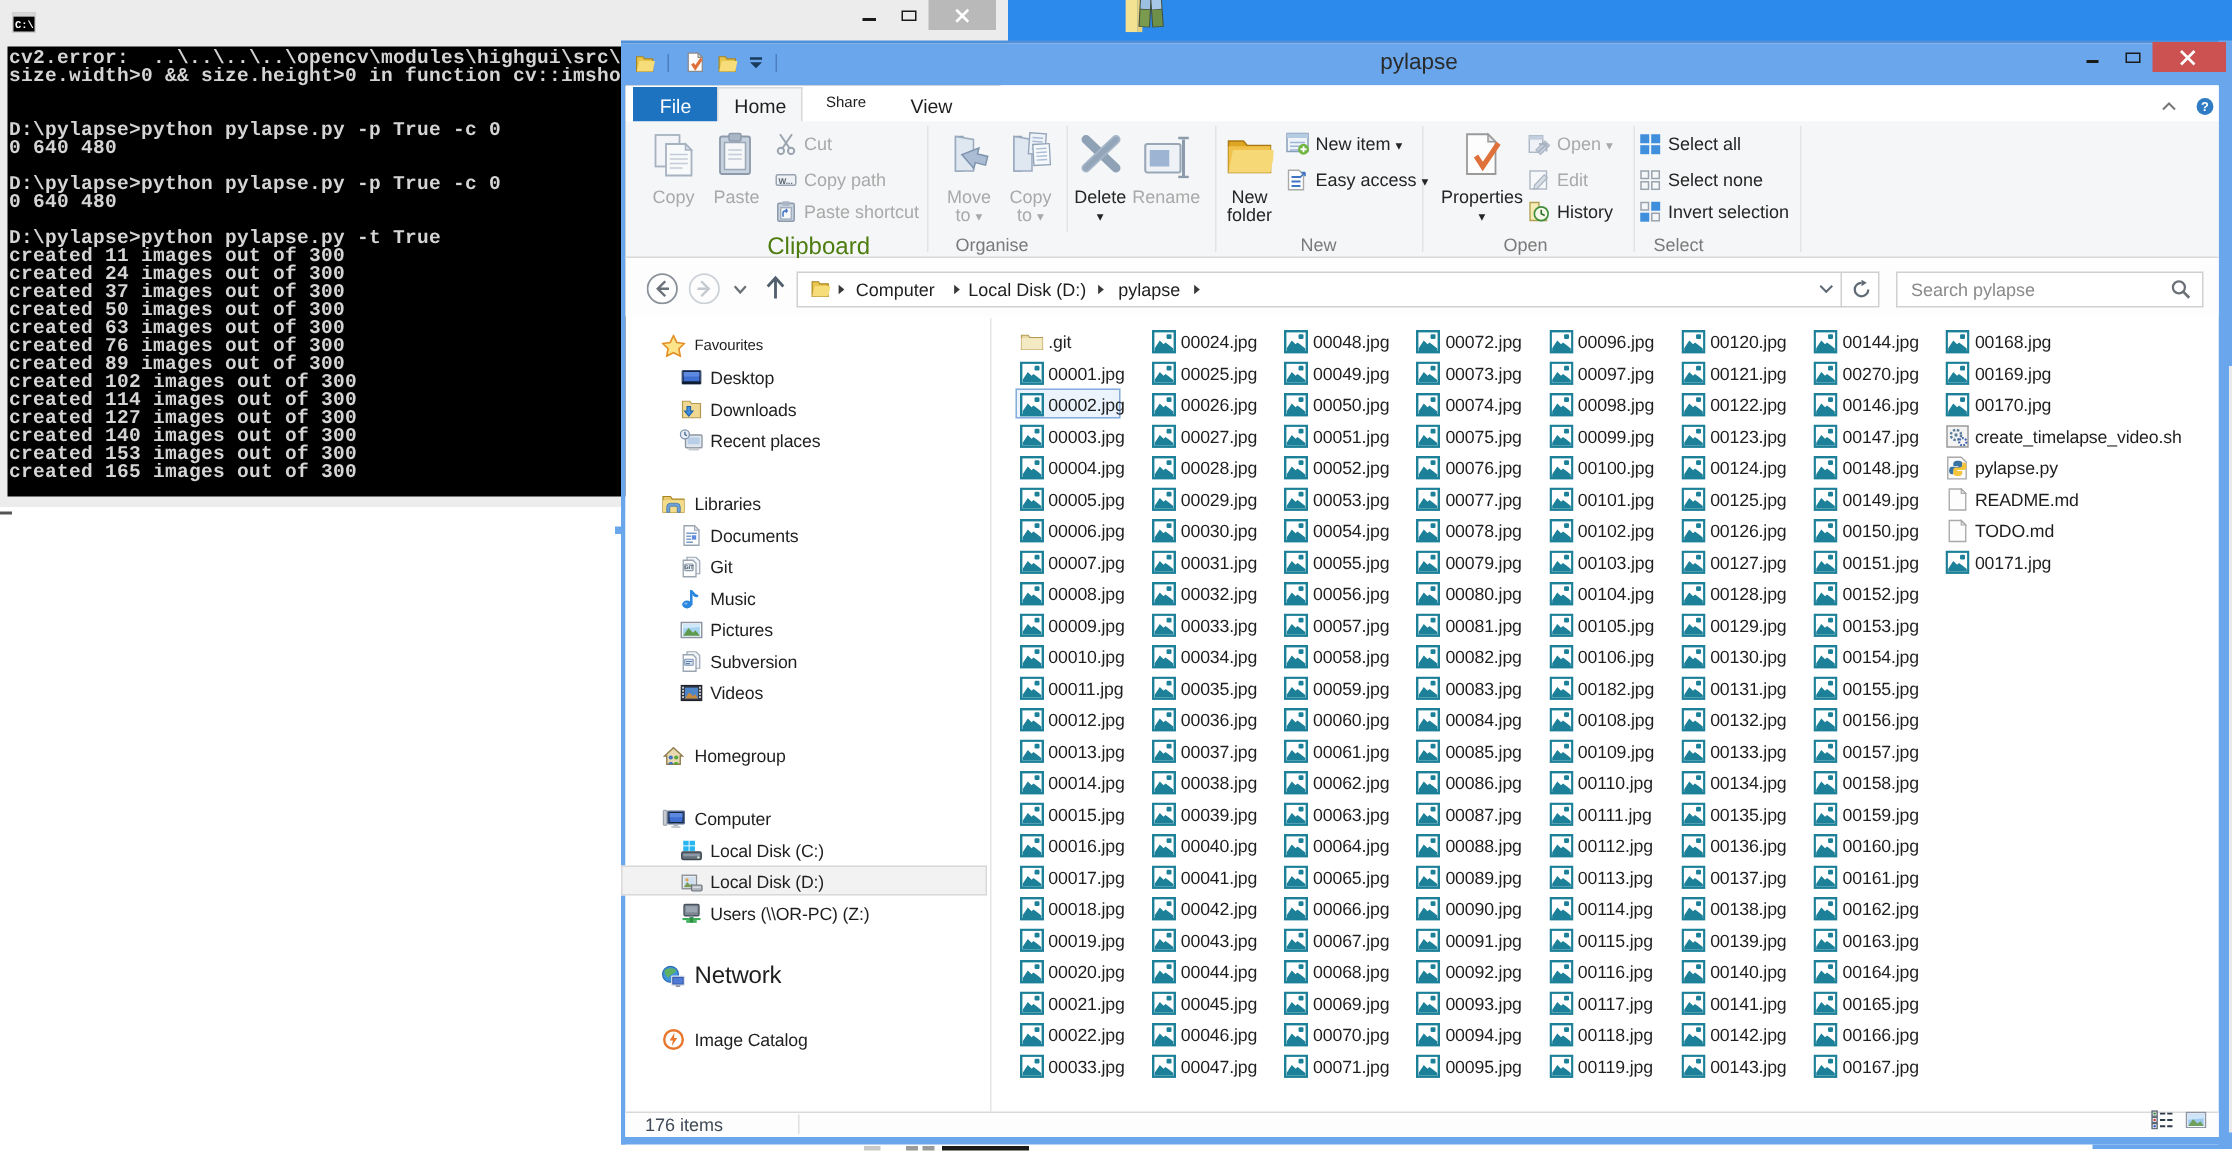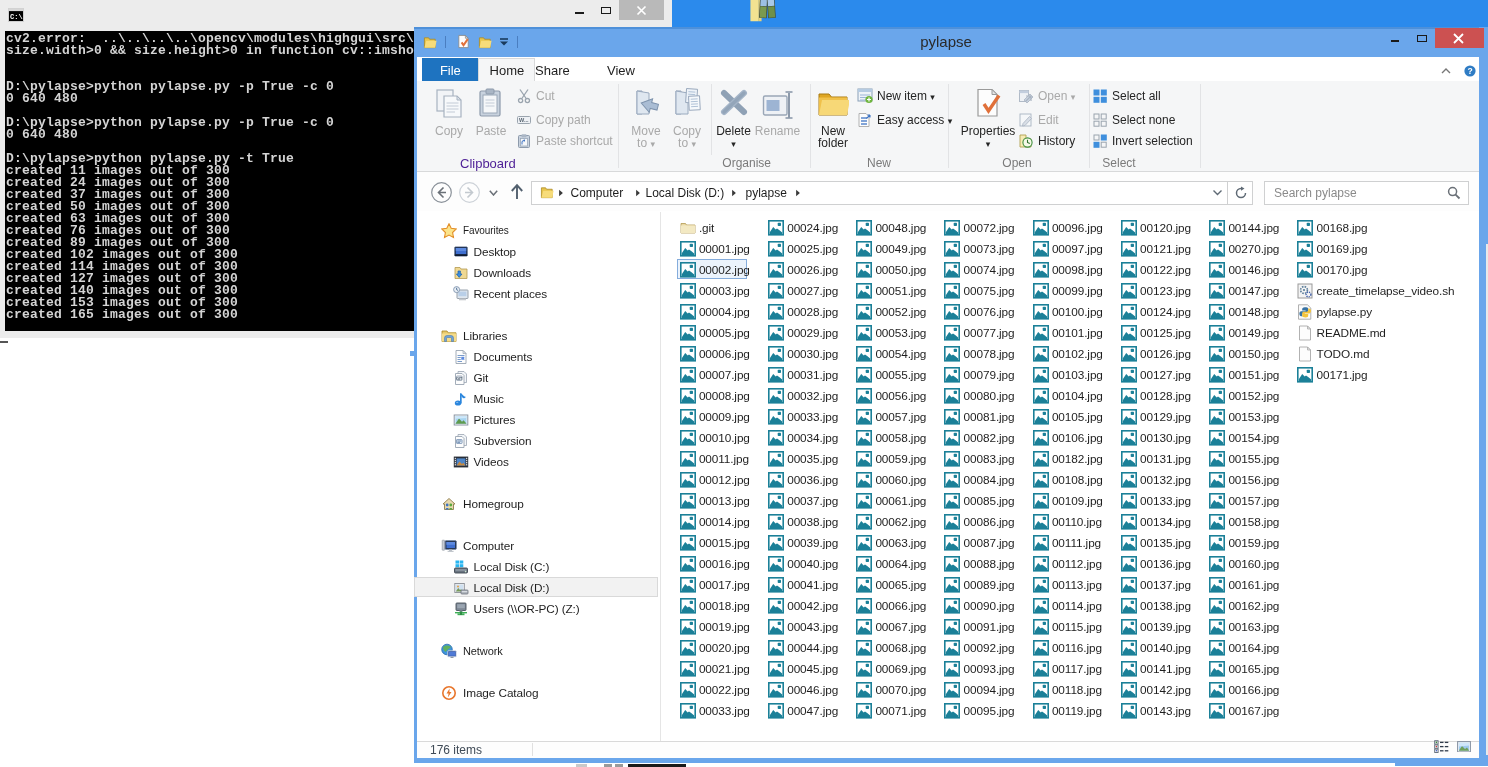--- a/index.html
+++ b/index.html
@@ -423,38 +423,38 @@
 <div class="ab" style="left:1003px;top:7.9px;width:10px;height:7px;border:1.4px solid #1a1a1a"></div>
 <div class="ab" style="left:1020.9px;top:1px;width:48.8px;height:19.6px;background:#cc5151"></div>
 <svg class="ab" style="left:1038px;top:4.5px" width="13" height="13" viewBox="0 0 13 13">
       <path d="M2 2 L11 11 M11 2 L2 11" stroke="#fff" stroke-width="1.8"></path>
     </svg>
 <div class="ab" style="left:3px;top:29.5px;width:1062px;height:24px;background:#fff"></div>
 <div class="ab" style="left:8.4px;top:30.5px;width:56px;height:23px;background:#1e73c0"></div>
 <div class="ab txt" style="left:8.4px;top:36px;width:56px;text-align:center;font-size:13px;color:#fff">File</div>
 <div class="ab" style="left:64.4px;top:30.5px;width:57px;height:23.2px;background:#f5f6f7;border:1px solid #d8d9da;border-bottom:none"></div>
 <div class="ab txt" style="left:64.4px;top:36px;width:57px;text-align:center;font-size:13px;color:#1e1e1e">Home</div>
-<div class="ab txt" style="left:121px;top:36px;width:58px;font-size:13px;color:#1e1e1e">Share</div>
+<div class="ab txt" style="left:121px;top:36px;width:58px;text-align:center;font-size:10px;color:#1e1e1e">Share</div>
 <div class="ab txt" style="left:179px;top:36px;width:56px;text-align:center;font-size:13px;color:#1e1e1e">View</div>
 <svg class="ab" style="left:1027px;top:40px" width="10" height="7" viewBox="0 0 10 7">
       <path d="M1 6 L5 2 L9 6" stroke="#777" stroke-width="1.4" fill="none"></path>
     </svg>
 <svg class="ab" style="left:1049.5px;top:38px" width="12" height="12" viewBox="0 0 12 12">
       <circle cx="6" cy="6" r="5.6" fill="#2f7cc4"></circle>
       <text x="6" y="9" font-size="8.5" text-anchor="middle" fill="#fff" font-family="Liberation Sans" font-weight="bold">?</text>
     </svg>
 <div class="ab" style="left:3px;top:53.5px;width:1062px;height:91px;background:#f5f6f7;border-bottom:1px solid #d8d9da"></div>
 <div class="ab" style="left:296.5px;top:57px;width:1px;height:71px;background:#e2e3e5"></div>
 <div class="ab" style="left:203.5px;top:57px;width:1px;height:84px;background:#e2e3e5"></div>
 <div class="ab" style="left:396px;top:57px;width:1px;height:84px;background:#e2e3e5"></div>
 <div class="ab" style="left:533.5px;top:57px;width:1px;height:84px;background:#e2e3e5"></div>
 <div class="ab" style="left:674.5px;top:57px;width:1px;height:84px;background:#e2e3e5"></div>
 <div class="ab" style="left:786px;top:57px;width:1px;height:84px;background:#e2e3e5"></div>
-<div class="ab txt" style="left:46px;top:129px;width:120px;text-align:left;font-size:13px;color:#4c1d95">Clipboard</div>
-<div class="ab txt" style="left:237px;top:129px;width:120px;text-align:right;font-size:12px;color:#7a7a7a">Organise</div>
+<div class="ab txt" style="left:46px;top:129px;width:120px;text-align:right;font-size:16px;color:#4d7c0f">Clipboard</div>
+<div class="ab txt" style="left:223px;top:129px;width:120px;text-align:left;font-size:12px;color:#7a7a7a">Organise</div>
 <div class="ab txt" style="left:405px;top:129px;width:120px;text-align:center;font-size:12px;color:#7a7a7a">New</div>
 <div class="ab txt" style="left:543px;top:129px;width:120px;text-align:center;font-size:12px;color:#7a7a7a">Open</div>
 <div class="ab txt" style="left:645px;top:129px;width:120px;text-align:center;font-size:12px;color:#7a7a7a">Select</div>
 <svg class="ab" style="left:19.0px;top:60px" width="32" height="32" viewBox="0 0 32 32">
       <use href="#copy32"></use>
     </svg>
 <div class="ab txt" style="left:-5px;top:97px;width:80px;text-align:center;font-size:12px;color:#a9a9a9">Copy</div>
 <svg class="ab" style="left:61.0px;top:60px" width="32" height="32" viewBox="0 0 32 32">
       <use href="#paste32"></use>
     </svg>
@@ -642,21 +642,21 @@
       <use href="#disk"></use>
     </svg>
 <div class="ab txt" style="left:59.5px;top:552.9px;font-size:11.8px;letter-spacing:-0.1px;line-height:16px;color:#1e1e1e">Local Disk (D:)</div>
 <svg class="ab" style="left:38.5px;top:573.9px" width="16" height="16" viewBox="0 0 16 16">
       <use href="#disknet"></use>
     </svg>
 <div class="ab txt" style="left:59.5px;top:573.9px;font-size:11.8px;letter-spacing:-0.1px;line-height:16px;color:#1e1e1e">Users (\\OR-PC) (Z:)</div>
 <svg class="ab" style="left:27px;top:615.9px" width="16" height="16" viewBox="0 0 16 16">
       <use href="#network"></use>
     </svg>
-<div class="ab txt" style="left:49px;top:615.9px;font-size:11px;letter-spacing:-0.1px;line-height:16px;color:#1e1e1e">Network</div>
+<div class="ab txt" style="left:49px;top:615.9px;font-size:16px;letter-spacing:-0.1px;line-height:16px;color:#1e1e1e">Network</div>
 <svg class="ab" style="left:27px;top:657.9px" width="16" height="16" viewBox="0 0 16 16">
       <use href="#imgcat"></use>
     </svg>
 <div class="ab txt" style="left:49px;top:657.9px;font-size:11.8px;letter-spacing:-0.1px;line-height:16px;color:#1e1e1e">Image Catalog</div>
 <div class="ab" style="left:263px;top:232px;width:70px;height:19.5px;background:#ebf3fc;border:1px solid #84acdc"></div>
 <svg class="ab" style="left:265.6px;top:192.5px" width="16" height="16" viewBox="0 0 16 16">
       <use href="#folder16"></use>
     </svg>
 <div class="ab txt" style="left:284.9px;top:192.5px;font-size:11.8px;letter-spacing:-0.1px;line-height:16px;color:#1e1e1e">.git</div>
 <svg class="ab" style="left:265.6px;top:213.5px" width="16" height="16" viewBox="0 0 16 16">

